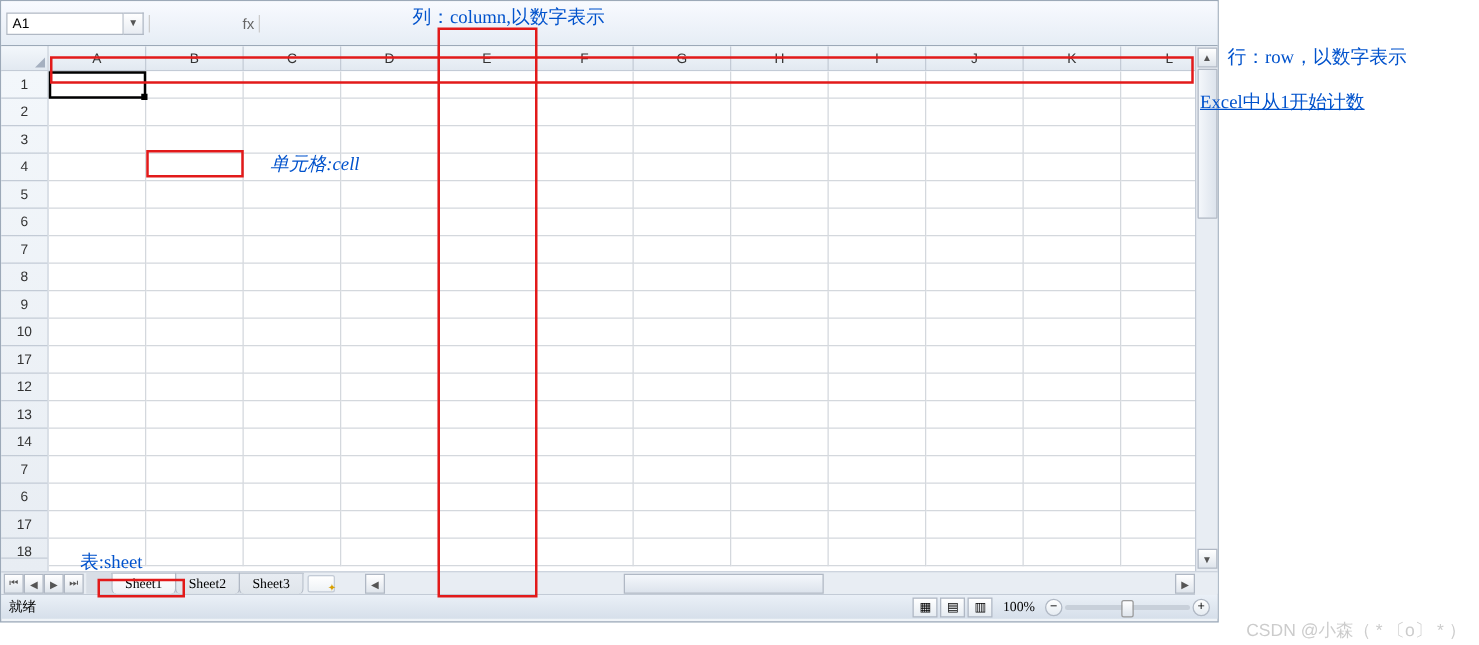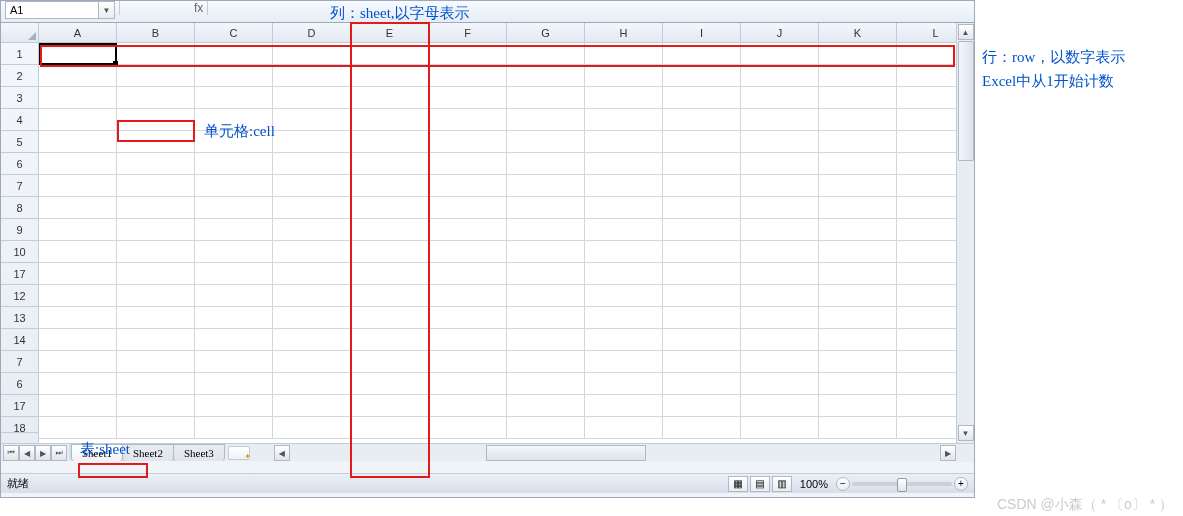--- a/index.html
+++ b/index.html
@@ -1,20 +1,20 @@
 <!DOCTYPE html>
 <html><head>
   <meta charset="utf-8">
   <style>
     * { margin: 0; padding: 0; box-sizing: border-box; }
     body { font-family: "Microsoft YaHei", Arial, sans-serif; font-size: 12px; background: #fff; position: relative; width: 1183px; height: 516px; overflow: hidden; }
     
     .excel-container { position: absolute; top: 0; left: 0; width: 975px; height: 498px; border: 1px solid #9ca9b8; background: #f0f4f8; }
     
-    .formula-bar { height: 22px; background: linear-gradient(#f8faff, #e6edf5); display: flex; align-items: flex-start; border-bottom: 1px solid #9ca9b8; padding: 0 4px; }
+    .formula-bar { height: 36px; background: linear-gradient(#f8faff, #e6edf5); display: flex; align-items: center; border-bottom: 1px solid #9ca9b8; padding: 0 4px; }
     .name-box { width: 94px; height: 18px; background: #fff; border: 1px solid #b0b8c4; display: flex; align-items: center; padding: 0 4px; font-size: 11px; }
     .name-box-dropdown { width: 16px; height: 18px; border: 1px solid #b0b8c4; border-left: none; background: linear-gradient(#fff,#e8ecf2); display:flex; align-items:center; justify-content:center; color:#555; font-size:8px; }
     .fx-icon { margin-left: 70px; font-size: 12px; color: #666; cursor: pointer; }
     .formula-divider { width:1px; height:14px; background:#ccc; margin:0 4px; }
     
     .sheet-area { position: relative; height: 438px; }
     
     .select-all { position: absolute; top: 0; left: 0; width: 38px; height: 20px; background: linear-gradient(#f3f7fb,#e2e9f1); border-right:1px solid #c3cbd6; border-bottom:1px solid #c3cbd6; }
     .select-all::after { content:''; position:absolute; right:2px; bottom:2px; width:0; height:0; border-left:8px solid transparent; border-bottom:8px solid #a5b0c0; }
     
@@ -33,35 +33,35 @@
     .active-cell::after { content:''; position:absolute; right:-3px; bottom:-3px; width:5px; height:5px; background:#000; }
     
     .vscroll { position:absolute; top:0; right:0; width:18px; bottom:18px; background:#e8edf3; border-left:1px solid #c3cbd6; }
     .scroll-btn { width:16px; height:16px; background:linear-gradient(#fff,#dfe5ec); border:1px solid #b0b8c4; margin:1px auto; display:flex; align-items:center; justify-content:center; font-size:8px; color:#555; cursor:pointer; }
     .vscroll-thumb { width:16px; height:120px; background:linear-gradient(90deg,#f4f7fb,#dce3ec); border:1px solid #b0b8c4; margin:1px auto; border-radius:1px; cursor:pointer; }
     .vscroll .scroll-btn:last-child { position:absolute; bottom:1px; left:0; right:0; }
     
     .hscroll-area { position:absolute; left:0; right:0; bottom:0; height:18px; background:#e8edf3; border-top:1px solid #c3cbd6; display:flex; }
     .tab-nav { display:flex; padding:0 2px; }
     .tab-nav-btn { width:16px; height:16px; background:linear-gradient(#fff,#dfe5ec); border:1px solid #b0b8c4; margin:1px 0; display:flex; align-items:center; justify-content:center; font-size:8px; color:#555; cursor:pointer; }
-    .sheet-tabs { display:flex; align-items:flex-end; background:#d8dee6; flex:0 0 auto; padding-left:2px; }
+    .sheet-tabs { display:flex; align-items:flex-end; background:#d8dee6; flex:0 0 auto; padding-left:20px; }
     .sheet-tab { padding:2px 10px; background:linear-gradient(#fff,#f0f3f7); border:1px solid #b0b8c4; border-bottom:none; border-radius:0 0 4px 4px; font-size:11px; cursor:pointer; margin-right:-1px; font-family: "SimSun", serif; }
     .sheet-tab.inactive { background:linear-gradient(#e8ecf2,#dfe5eb); }
     .new-sheet { width:22px; height:14px; margin:2px 4px; background:linear-gradient(#fff,#eef2f6); border:1px solid #c3cbd6; border-radius:2px; cursor:pointer; position:relative; }
     .new-sheet::after { content:'✦'; position:absolute; right:-2px; bottom:-2px; font-size:8px; color:#d9a000; }
     .hscroll-track { flex:1; background:#e8edf3; display:flex; position:relative; margin-left:20px; }
     .hscroll-track .scroll-btn { position:relative; }
     .hscroll-thumb { width:160px; height:16px; background:linear-gradient(#f4f7fb,#dce3ec); border:1px solid #b0b8c4; margin:1px; cursor:pointer; }
     .scroll-corner { width:18px; height:18px; background:#e8edf3; }
     
-    .status-bar { height:20px; background:linear-gradient(#eaf0f7,#d6dfea); border-top:1px solid #c3cbd6; display:flex; align-items:center; padding:0 6px; font-size:11px;margin-top:12px; }
+    .status-bar { height:20px; background:linear-gradient(#eaf0f7,#d6dfea); border-top:1px solid #c3cbd6; display:flex; align-items:center; padding:0 6px; font-size:11px; }
     .status-text { font-family:"SimSun",serif; }
     .status-right { margin-left:auto; display:flex; align-items:center; gap:2px; }
     .view-btn { width:20px; height:16px; border:1px solid #b0b8c4; background:linear-gradient(#fff,#e6ecf2); cursor:pointer; display:flex; align-items:center; justify-content:center; font-size:10px; }
-    .zoom-level { margin:0 6px; font-size:11px; }
+    .zoom-level { margin:0 6px; font-size:11px;font-family:Liberation Serif, serif; }
     .zoom-slider { width:100px; height:4px; background:#c8d0da; position:relative; border-radius:2px; }
     .zoom-slider::before { content:''; position:absolute; left:50%; top:-4px; width:8px; height:12px; background:linear-gradient(#fff,#dfe5ec); border:1px solid #999; border-radius:2px; transform:translateX(-50%); }
     .zoom-btn { width:14px; height:14px; border:1px solid #b0b8c4; background:linear-gradient(#fff,#e6ecf2); border-radius:7px; cursor:pointer; display:flex; align-items:center; justify-content:center; font-size:10px; line-height:1; }
     
     .annotation { position:absolute; color:#0052cc; font-family:"FangSong","SimSun",serif; font-size:15px; pointer-events:none; }
     .red-box { position:absolute; border:2px solid #e21a1a; pointer-events:none; }
     
     .watermark { position:absolute; right:10px; bottom:2px; color:#ccc; font-size:14px; font-family:"Microsoft YaHei",sans-serif; }
   </style>
 </head>
@@ -415,19 +415,19 @@
       <div class="zoom-btn">+</div>
     </div>
   </div>
 </div>
 
 <div class="red-box" style="top:22px; left:350px; width:80px; height:456px;"></div>
 <div class="red-box" style="top:45px; left:40px; width:915px; height:22px;"></div>
 <div class="red-box" style="top:120px; left:117px; width:78px; height:22px;"></div>
 <div class="red-box" style="top:463px; left:78px; width:70px; height:15px;"></div>
 
-<div class="annotation" style="top:4px; left:330px;">列：sheet,以字母表示</div>
-<div class="annotation" style="top:48px; left:982px;">行：row，以数字表示</div>
-<div class="annotation" style="top:72px; left:982px;">Excel中从1开始计数</div>
-<div class="annotation" style="top:122px; left:204px;">单元格:cell</div>
-<div class="annotation" style="top:440px; left:80px;">表:sheet</div>
+<div class="annotation" style="top:4px; left:330px;">列：column,以数字表示</div>
+<div class="annotation" style="top:36px; left:982px;">行：row，以数字表示</div>
+<div class="annotation" style="top:72px; left:960px;text-decoration:underline;">Excel中从1开始计数</div>
+<div class="annotation" style="top:122px; left:216px;font-style:italic;">单元格:cell</div>
+<div class="annotation" style="top:440px; left:64px;">表:sheet</div>
 
 <div class="watermark">CSDN @小森（ * 〔o〕 * ）</div>
 
 </body></html>

